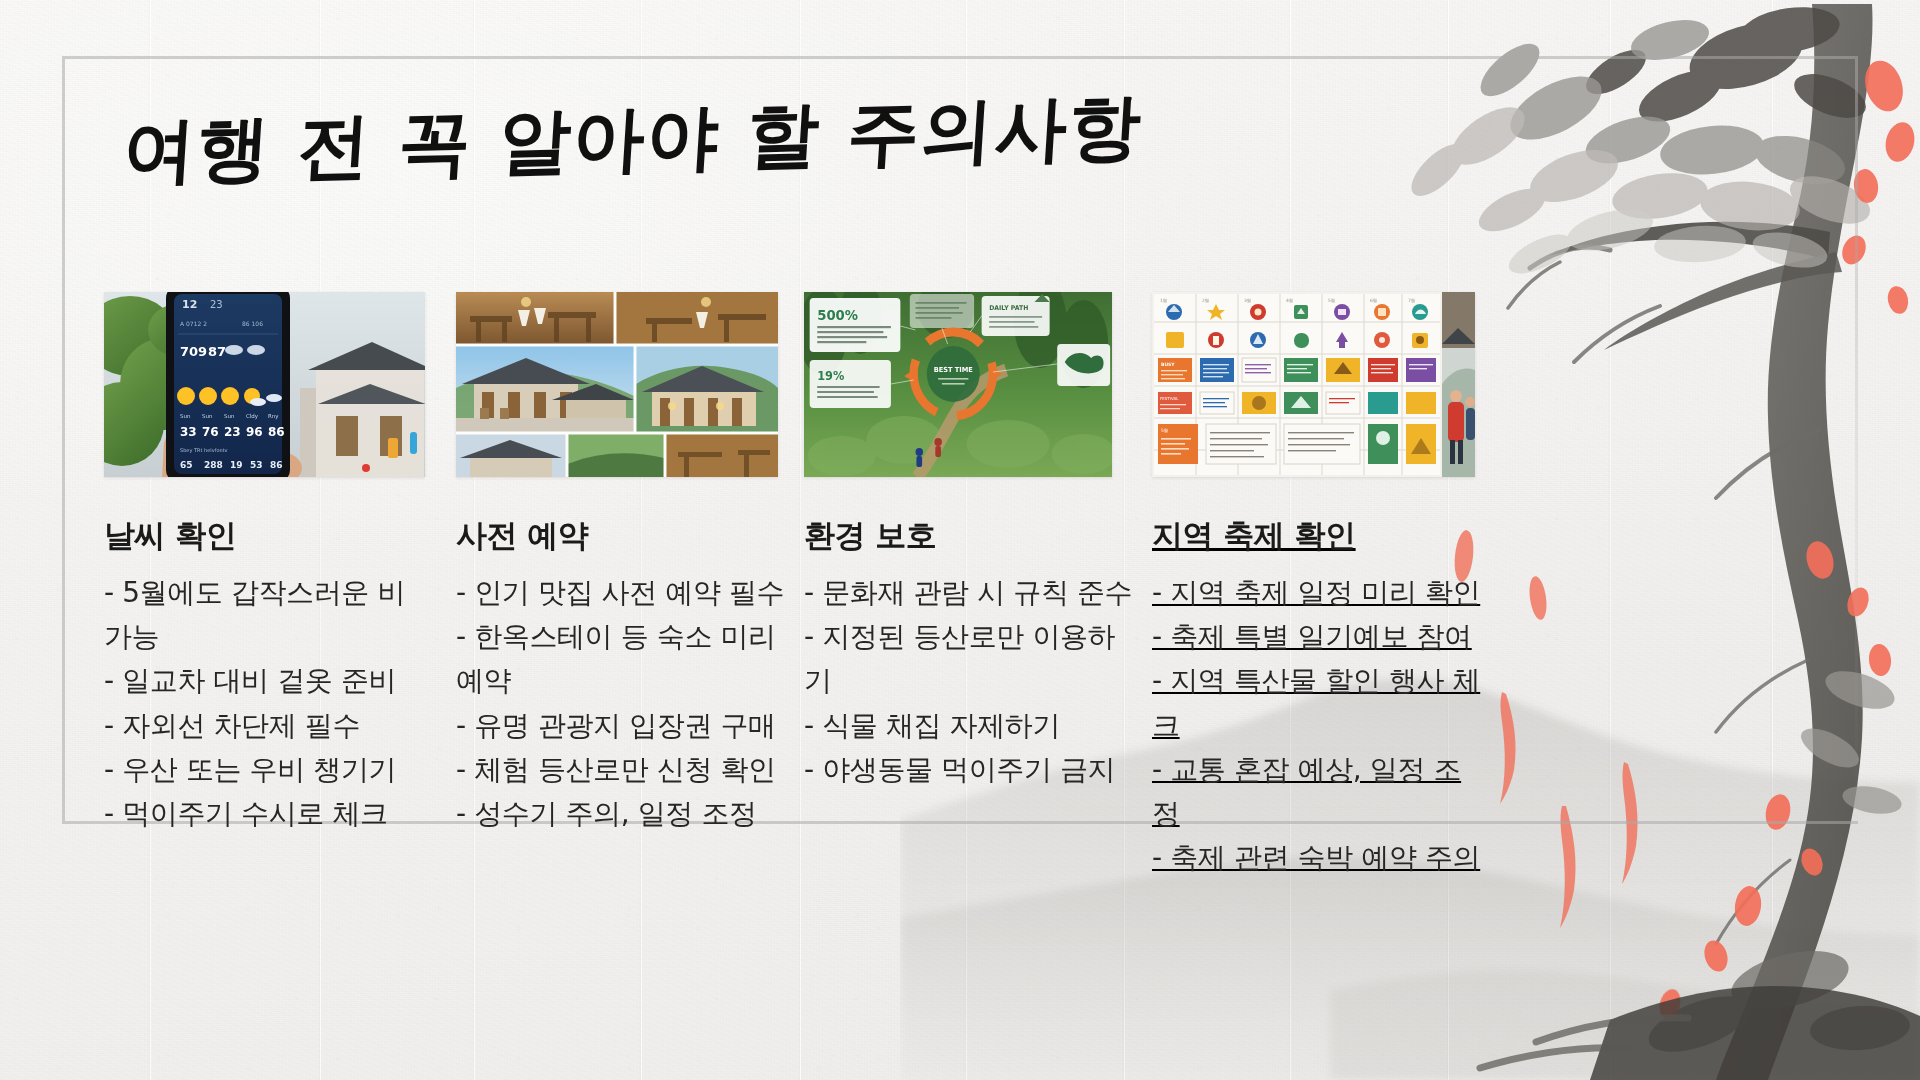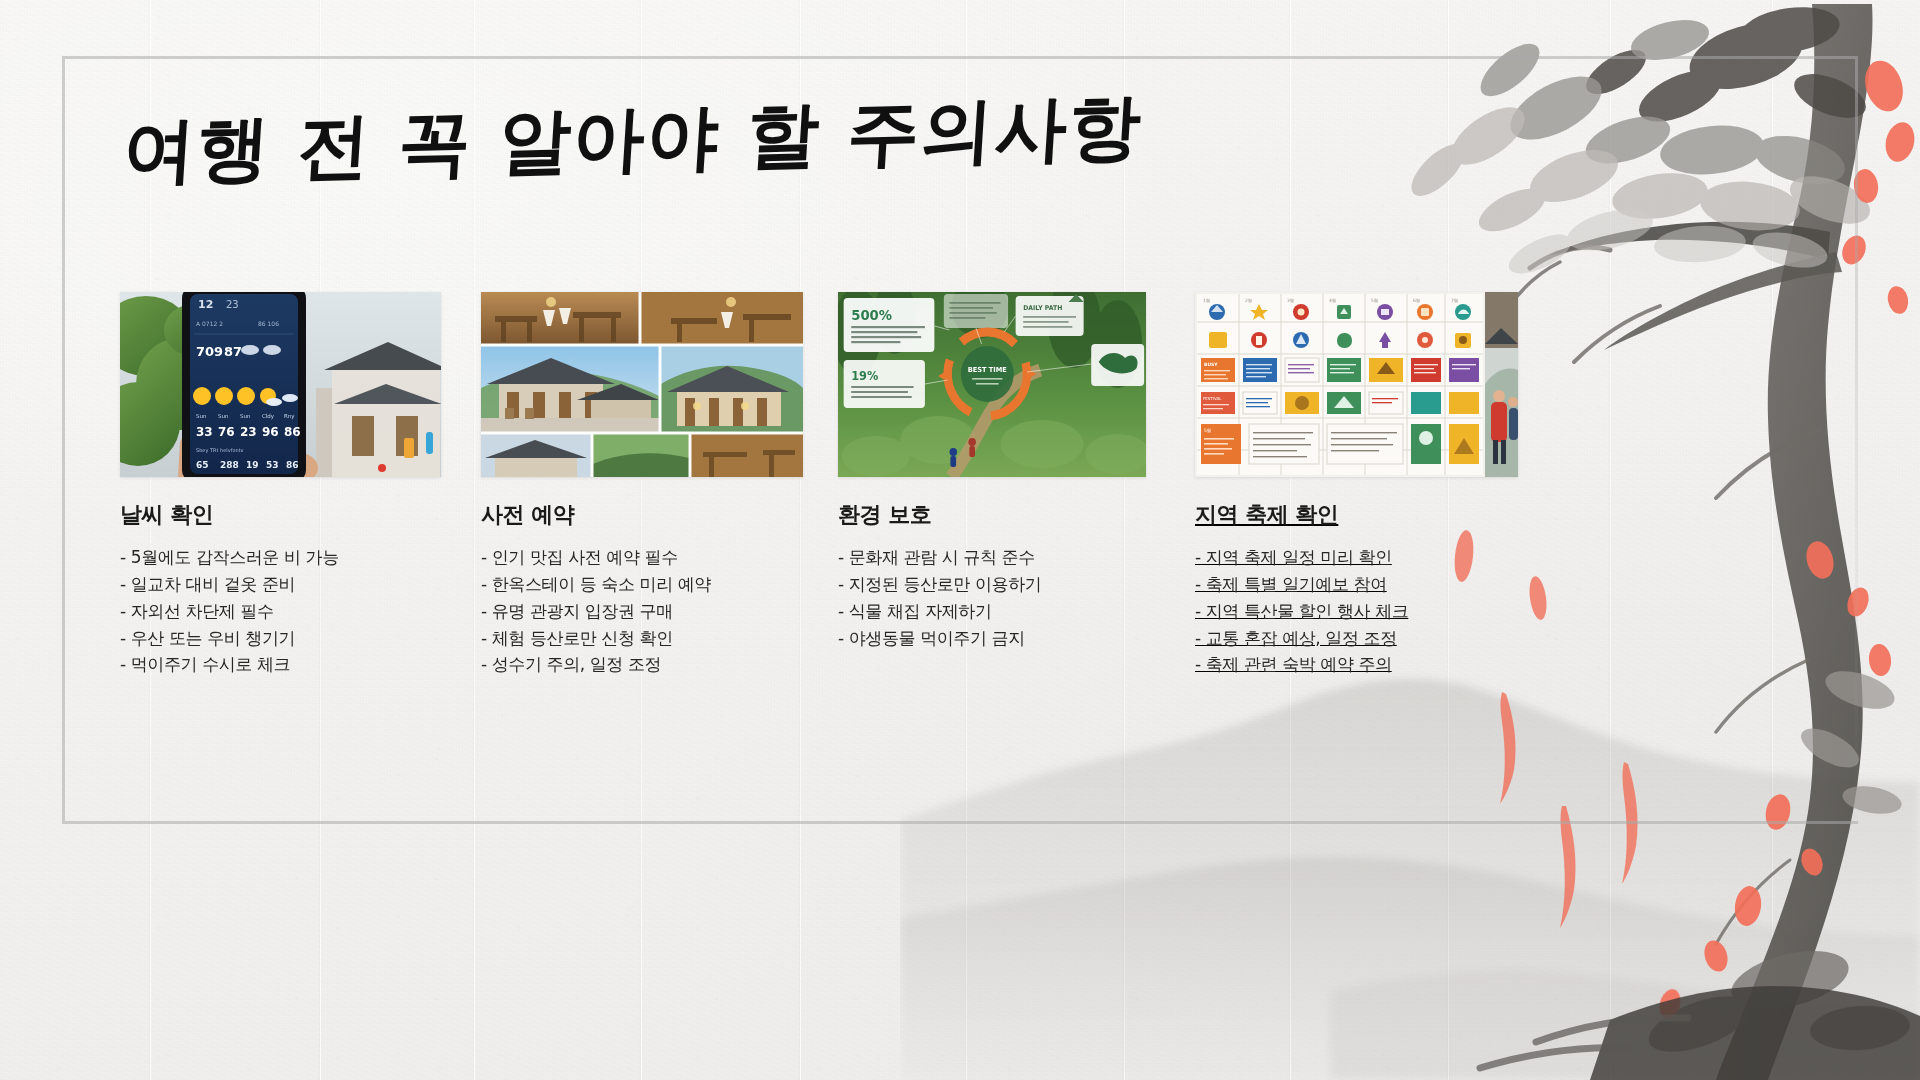--- a/index.html
+++ b/index.html
@@ -88,50 +88,50 @@
     font-family: "DejaVu Serif", "Liberation Serif", serif;
     font-weight: 700;
     font-size: 78px;
     fill: #101010;
     letter-spacing: 2px;
   }
 
   
   .columns {
     position: absolute;
-    left: 120px; top: 292px;
+    left: 104px; top: 292px;
     width: 1720px; height: 560px;
     display: flex;
-    gap: 9px;
+    gap: 0;
     z-index: 5;
   }
   .column { width: 344px; position: relative; }
 
   .thumb {
     position: relative;
     width: 320px; height: 185px;
     overflow: hidden;
     background: #dcdcd8;
     box-shadow: 0 1px 3px rgba(0,0,0,.10);
   }
   .thumb svg { display: block; width: 100%; height: 100%; }
 
   .col-heading {
-    margin-top: 0;
-    font-size: 22px;
+    margin-top: 15px;
+    font-size: 31px;
     font-weight: 700;
     color: #1a1a1a;
     letter-spacing: -.5px;
     white-space: nowrap;
   }
 
   .bullets { margin-top: 14px; width: 324px; }
   .bullet {
     display: block;
-    font-size: 17px;
+    font-size: 28px;
     line-height: 1.58;
     color: #262626;
     letter-spacing: -.4px;
     white-space: pre-wrap;
   }
 
   
   .col-text { position: absolute; left: 0; top: 210px; }
   .col-1 .col-text { top: 208px; }
   .col-2 .col-text { top: 208px; }

